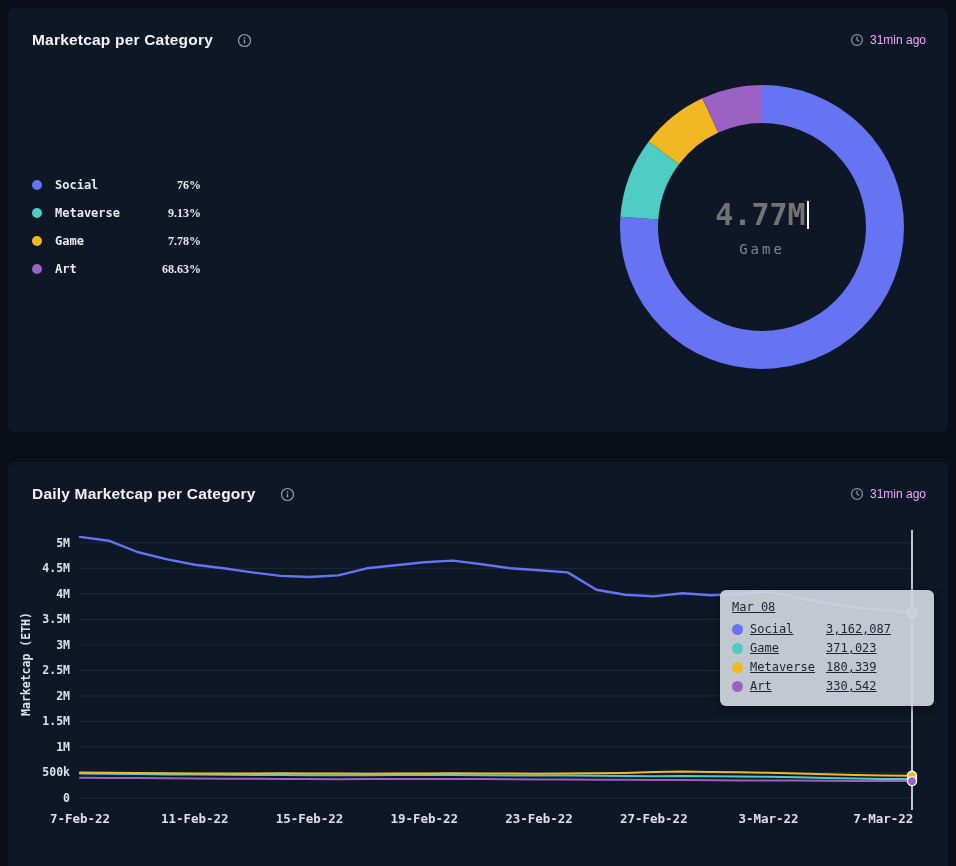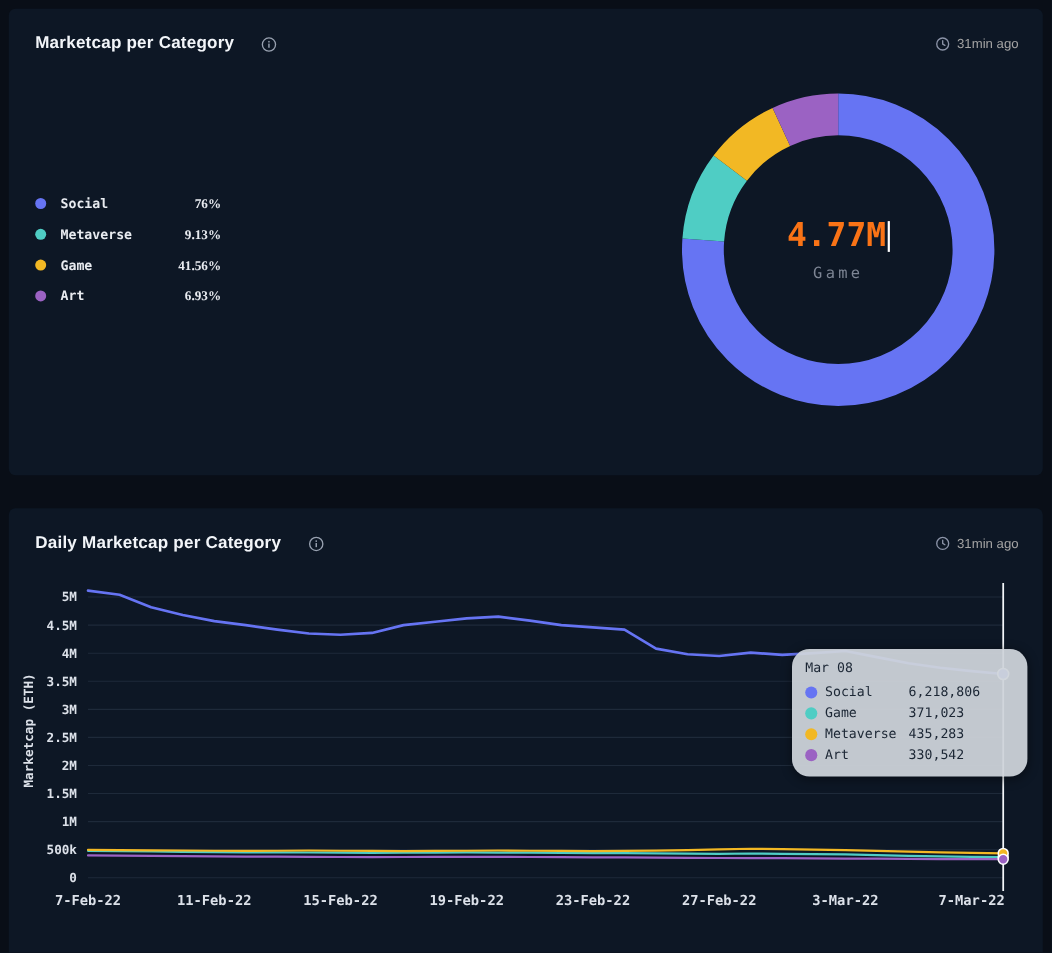--- a/index.html
+++ b/index.html
@@ -22,52 +22,53 @@
   #panel1{margin-top:8px;height:424px;}
   #panel2{margin-top:30px;height:468px;}
   .panel-header{
     display:flex;justify-content:space-between;align-items:center;
     padding:18px 22px 0 24px;height:28px;
   }
   .title-wrap{display:flex;align-items:center;gap:24px;}
   .panel-title{
     margin:0;font:700 15.5px var(--sans);color:#f2f5f9;letter-spacing:.2px;
   }
-  .updated{display:flex;align-items:center;gap:6px;font:400 12px var(--sans);color:#a3a3a3;justify-content:space-between;}
+  .updated{display:flex;align-items:center;gap:6px;font:400 12px var(--sans);color:#f0abfc;justify-content:space-between;}
   .icon{display:inline-flex;align-items:center;}
   
   .p1-body{
     display:flex;align-items:center;justify-content:space-between;
     height:346px;padding:0 34px 0 24px;
   }
   .legend{display:flex;flex-direction:column;}
   .legend-row{display:flex;align-items:center;height:28px;font:700 12px var(--mono);color:#e8ebf0;cursor:pointer;}
   .legend-dot{width:10px;height:10px;border-radius:50%;margin-right:13px;flex:0 0 auto;}
   .legend-label{width:94px;}
   .legend-pct{width:52px;text-align:right;font-family:Liberation Serif, serif;}
   .donut-wrap{position:relative;width:292px;height:292px;margin-right:6px;}
   #donut-svg{width:292px;height:292px;display:block;}
   .donut-center{
     position:absolute;inset:0;display:flex;flex-direction:column;
     align-items:center;justify-content:center;gap:9px;pointer-events:none;
   }
-  .center-value{font:700 30px var(--mono);color:#f97316;display:flex;align-items:center;}
+  .center-value{font:700 30px var(--mono);color:#737373;display:flex;align-items:center;}
   .text-cursor{width:2px;height:28px;background:#ffffff;margin-left:1px;}
   .center-label{font:400 14px var(--mono);color:#7d8594;letter-spacing:3px;}
   
   .chart-wrap{position:relative;margin:14px 12px 0 8px;}
   #line-svg{display:block;width:916px;height:310px;}
   text.tick{fill:#dce1e9;font-family:var(--mono);font-size:11.5px;font-weight:700;}
   text.xtick{font-size:12.5px;}
   .tooltip{
     position:absolute;left:704px;top:68px;width:190px;
     background:rgba(206,211,218,.94);
-    border-radius:16px;padding:10px 12px 8px 12px;
+    border-radius:6px;padding:10px 12px 8px 12px;
     font:400 12px var(--mono);color:#1b2634;
     box-shadow:0 2px 10px rgba(0,0,0,.45);
+    text-decoration:underline;
   }
   .tooltip-header{margin-bottom:8px;}
   .tooltip-row{display:flex;align-items:center;margin:5px 0;}
   .tt-dot{width:11px;height:11px;border-radius:50%;margin-right:7px;flex:0 0 auto;}
   .tt-label{width:76px;}
   .tt-value{white-space:nowrap;}
 </style>
 </head>
 <body>
 
@@ -103,26 +104,26 @@
     <span class="legend-pct">76%</span>
   </div>
           <div class="legend-row">
     <span class="legend-dot" style="background: rgb(79, 205, 196);"></span>
     <span class="legend-label">Metaverse</span>
     <span class="legend-pct">9.13%</span>
   </div>
           <div class="legend-row">
     <span class="legend-dot" style="background: rgb(242, 184, 36);"></span>
     <span class="legend-label">Game</span>
-    <span class="legend-pct">41.56%</span>
+    <span class="legend-pct">7.78%</span>
   </div>
           <div class="legend-row">
     <span class="legend-dot" style="background: rgb(155, 98, 195);"></span>
     <span class="legend-label">Art</span>
-    <span class="legend-pct">6.93%</span>
+    <span class="legend-pct">68.63%</span>
   </div>
         </div>
       <div class="donut-wrap">
         <svg id="donut-svg" viewBox="0 0 292 292">
             <circle cx="146" cy="146" r="123" fill="none" stroke="#6674f3" stroke-width="38" stroke-dasharray="588.2934320063579 772.8317927830891" stroke-dashoffset="0" transform="rotate(-90 146 146)"></circle>
             <circle cx="146" cy="146" r="123" fill="none" stroke="#4fcdc4" stroke-width="38" stroke-dasharray="70.67261887129011 772.8317927830891" stroke-dashoffset="-588.2934320063579" transform="rotate(-90 146 146)"></circle>
             <circle cx="146" cy="146" r="123" fill="none" stroke="#f2b824" stroke-width="38" stroke-dasharray="60.22266975012453 772.8317927830891" stroke-dashoffset="-658.966050877648" transform="rotate(-90 146 146)"></circle>
             <circle cx="146" cy="146" r="123" fill="none" stroke="#9b62c3" stroke-width="38" stroke-dasharray="53.643072155316574 772.8317927830891" stroke-dashoffset="-719.1887206277725" transform="rotate(-90 146 146)"></circle>
           </svg>
         <div class="donut-center">
@@ -200,31 +201,31 @@
           <circle cx="896" cy="257.06015923809525" r="4.5" fill="#4fcdc4" stroke="#ffffff" stroke-width="1.4"></circle>
           <circle cx="896" cy="253.77983923809524" r="4.5" fill="#f2b824" stroke="#ffffff" stroke-width="1.4"></circle>
           <circle cx="896" cy="259.12661790476193" r="4.5" fill="#9b62c3" stroke="#ffffff" stroke-width="1.4"></circle>
         </svg>
       <div class="tooltip">
         <div class="tooltip-header">Mar 08</div>
         <div id="tooltip-rows">
             <div class="tooltip-row">
     <span class="tt-dot" style="background: rgb(102, 116, 243);"></span>
     <span class="tt-label">Social</span>
-    <span class="tt-value">6,218,806</span>
+    <span class="tt-value">3,162,087</span>
   </div>
             <div class="tooltip-row">
     <span class="tt-dot" style="background: rgb(79, 205, 196);"></span>
     <span class="tt-label">Game</span>
     <span class="tt-value">371,023</span>
   </div>
             <div class="tooltip-row">
     <span class="tt-dot" style="background: rgb(242, 184, 36);"></span>
     <span class="tt-label">Metaverse</span>
-    <span class="tt-value">435,283</span>
+    <span class="tt-value">180,339</span>
   </div>
             <div class="tooltip-row">
     <span class="tt-dot" style="background: rgb(155, 98, 195);"></span>
     <span class="tt-label">Art</span>
     <span class="tt-value">330,542</span>
   </div>
           </div>
       </div>
     </div>
   </section>

